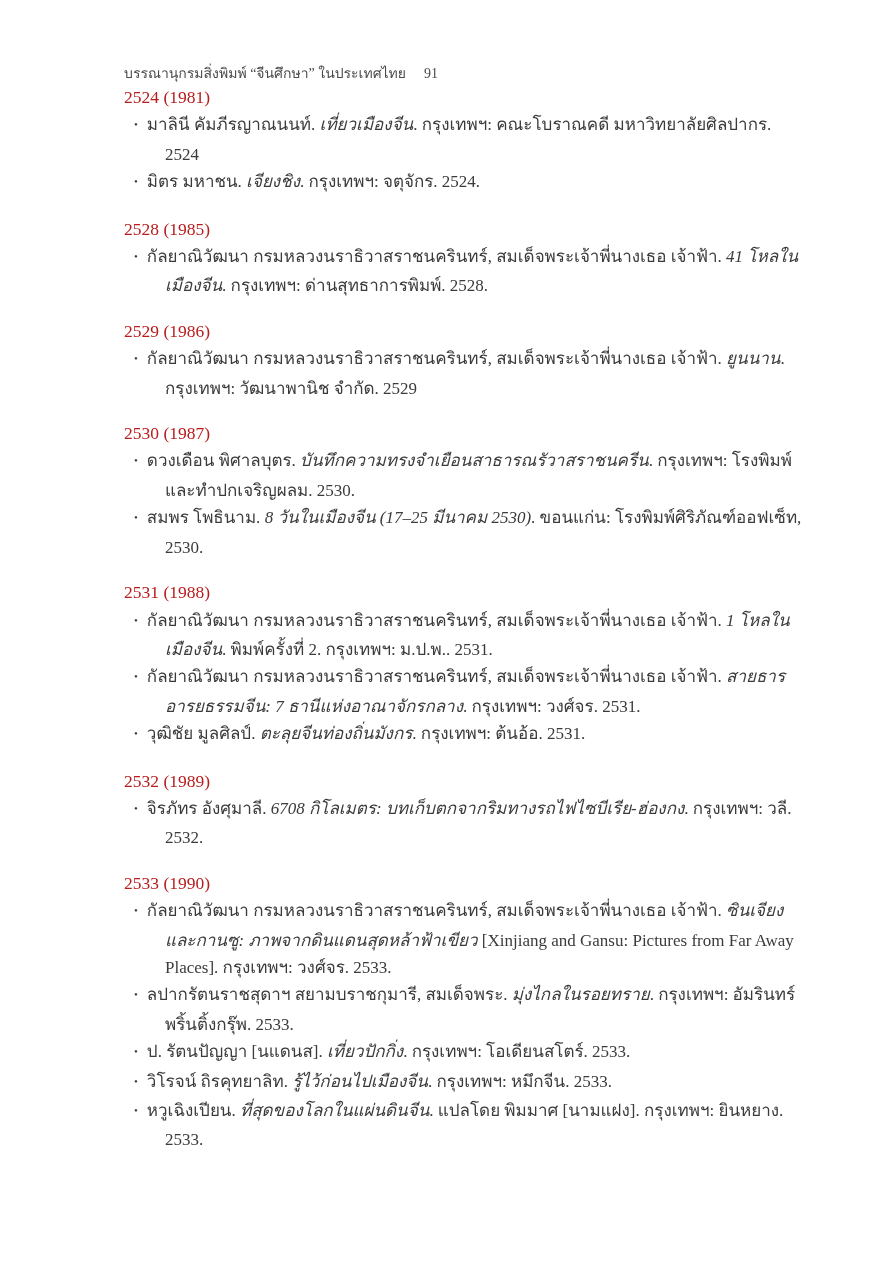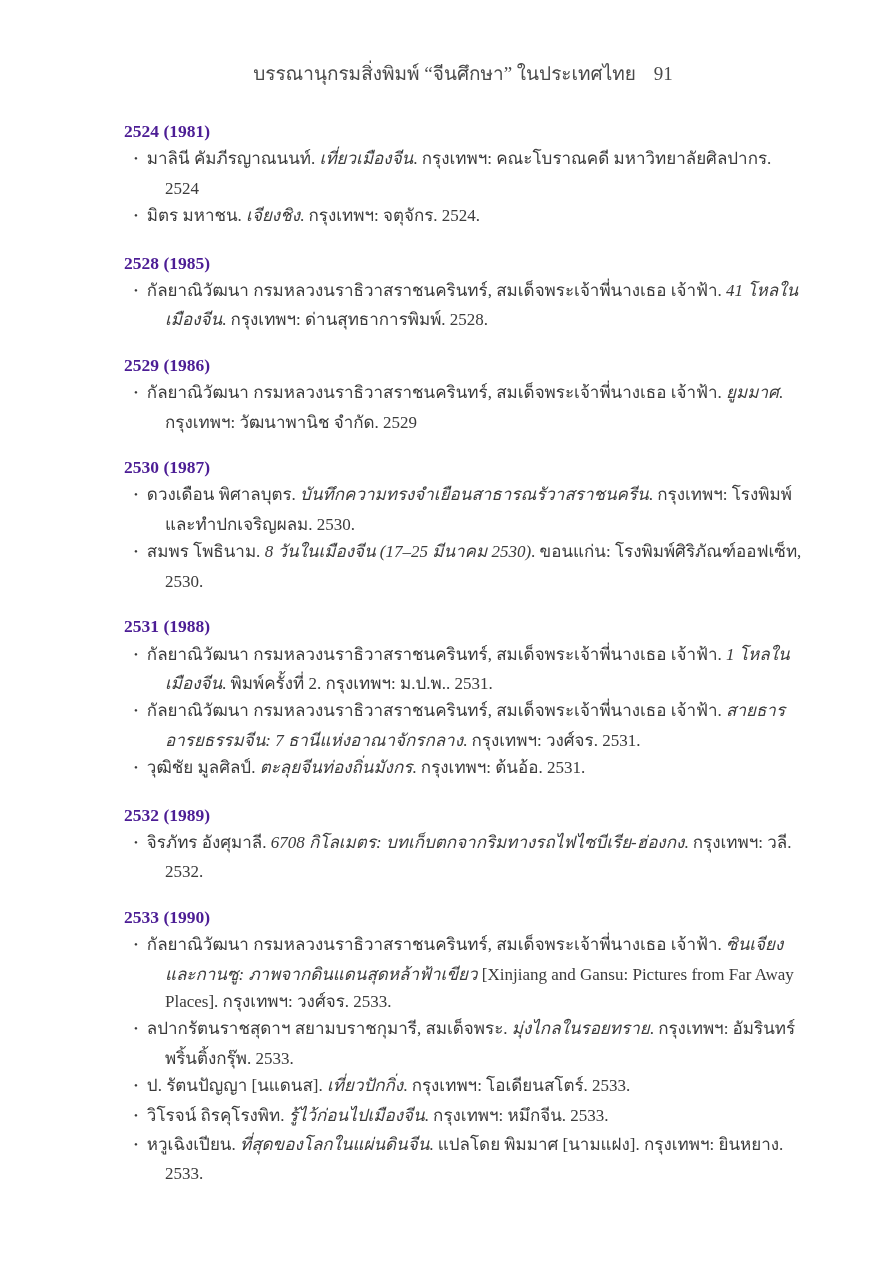--- a/index.html
+++ b/index.html
@@ -14,39 +14,38 @@
     box-sizing: border-box;
     background: #ffffff;
     color: #3b3b3b;
     font-family: "Liberation Serif", "DejaVu Serif", serif;
     font-size: 17px;
     line-height: 27.4px;
     padding: 64px 90px 0 124px;
     overflow: hidden;
   }
   .running-header {
-    text-align: center;
-    font-size: 19px;
+    text-align: left;
+    font-size: 14px;
     line-height: 20px;
     color: #4a4a4a;
-    margin-bottom: 34px;
     white-space: nowrap;
   }
   .running-header .pagenum {
     display: inline-block;
     margin-left: 18px;
   }
   .year-section { margin-top: 18px; }
   .year-section:first-child { margin-top: 0; }
   .year-heading {
     margin: 0;
     font-size: 17.5px;
-    font-weight: bold;
+    font-weight: normal;
     line-height: 27.4px;
-    color: #4c1d95;
+    color: #b91c1c;
   }
   .entry {
     padding-left: 41px;
     text-indent: -31px;
   }
   .bullet {
     display: inline;
     font-size: 11px;
     margin-right: 9px;
     position: relative;
@@ -76,21 +75,21 @@
   <section class="year-section">
     <h2 class="year-heading">2528 (1985)</h2>
     <div class="entries">
   <div class="entry"><span class="bullet">•</span><span class="entry-text"><span class="plain">กัลยาณิวัฒนา กรมหลวงนราธิวาสราชนครินทร์, สมเด็จพระเจ้าพี่นางเธอ เจ้าฟ้า. </span><span class="title-italic">41 โหลในเมืองจีน</span><span class="plain">. กรุงเทพฯ: ด่านสุทธาการพิมพ์. 2528.</span></span></div>
 </div>
   </section>
 
   <section class="year-section">
     <h2 class="year-heading">2529 (1986)</h2>
     <div class="entries">
-  <div class="entry"><span class="bullet">•</span><span class="entry-text"><span class="plain">กัลยาณิวัฒนา กรมหลวงนราธิวาสราชนครินทร์, สมเด็จพระเจ้าพี่นางเธอ เจ้าฟ้า. </span><span class="title-italic">ยูมมาศ</span><span class="plain">. กรุงเทพฯ: วัฒนาพานิช จำกัด. 2529</span></span></div>
+  <div class="entry"><span class="bullet">•</span><span class="entry-text"><span class="plain">กัลยาณิวัฒนา กรมหลวงนราธิวาสราชนครินทร์, สมเด็จพระเจ้าพี่นางเธอ เจ้าฟ้า. </span><span class="title-italic">ยูนนาน</span><span class="plain">. กรุงเทพฯ: วัฒนาพานิช จำกัด. 2529</span></span></div>
 </div>
   </section>
 
   <section class="year-section">
     <h2 class="year-heading">2530 (1987)</h2>
     <div class="entries">
   <div class="entry"><span class="bullet">•</span><span class="entry-text"><span class="plain">ดวงเดือน พิศาลบุตร. </span><span class="title-italic">บันทึกความทรงจำเยือนสาธารณรัวาสราชนครีน</span><span class="plain">. กรุงเทพฯ: โรงพิมพ์และทำปกเจริญผลม. 2530.</span></span></div>
 
   <div class="entry"><span class="bullet">•</span><span class="entry-text"><span class="plain">สมพร โพธินาม. </span><span class="title-italic">8 วันในเมืองจีน (17–25 มีนาคม 2530)</span><span class="plain">. ขอนแก่น: โรงพิมพ์ศิริภัณฑ์ออฟเซ็ท, 2530.</span></span></div>
 </div>
@@ -116,19 +115,19 @@
 
   <section class="year-section">
     <h2 class="year-heading">2533 (1990)</h2>
     <div class="entries">
   <div class="entry"><span class="bullet">•</span><span class="entry-text"><span class="plain">กัลยาณิวัฒนา กรมหลวงนราธิวาสราชนครินทร์, สมเด็จพระเจ้าพี่นางเธอ เจ้าฟ้า. </span><span class="title-italic">ซินเจียงและกานซู: ภาพจากดินแดนสุดหล้าฟ้าเขียว</span><span class="plain"> [Xinjiang and Gansu: Pictures from Far Away Places]. กรุงเทพฯ: วงศ์จร. 2533.</span></span></div>
 
   <div class="entry"><span class="bullet">•</span><span class="entry-text"><span class="plain">ลปากรัตนราชสุดาฯ สยามบราชกุมารี, สมเด็จพระ. </span><span class="title-italic">มุ่งไกลในรอยทราย</span><span class="plain">. กรุงเทพฯ: อัมรินทร์พริ้นติ้งกรุ๊พ. 2533.</span></span></div>
 
   <div class="entry"><span class="bullet">•</span><span class="entry-text"><span class="plain">ป. รัตนปัญญา [นแดนส]. </span><span class="title-italic">เที่ยวปักกิ่ง</span><span class="plain">. กรุงเทพฯ: โอเดียนสโตร์. 2533.</span></span></div>
 
-  <div class="entry"><span class="bullet">•</span><span class="entry-text"><span class="plain">วิโรจน์ ถิรคุโรงพิท. </span><span class="title-italic">รู้ไว้ก่อนไปเมืองจีน</span><span class="plain">. กรุงเทพฯ: หมึกจีน. 2533.</span></span></div>
+  <div class="entry"><span class="bullet">•</span><span class="entry-text"><span class="plain">วิโรจน์ ถิรคุทยาลิท. </span><span class="title-italic">รู้ไว้ก่อนไปเมืองจีน</span><span class="plain">. กรุงเทพฯ: หมึกจีน. 2533.</span></span></div>
 
   <div class="entry"><span class="bullet">•</span><span class="entry-text"><span class="plain">หวูเฉิงเปียน. </span><span class="title-italic">ที่สุดของโลกในแผ่นดินจีน</span><span class="plain">. แปลโดย พิมมาศ [นามแฝง]. กรุงเทพฯ: ยินหยาง. 2533.</span></span></div>
 </div>
   </section>
 </main>
 </div>
 
 </body></html>

